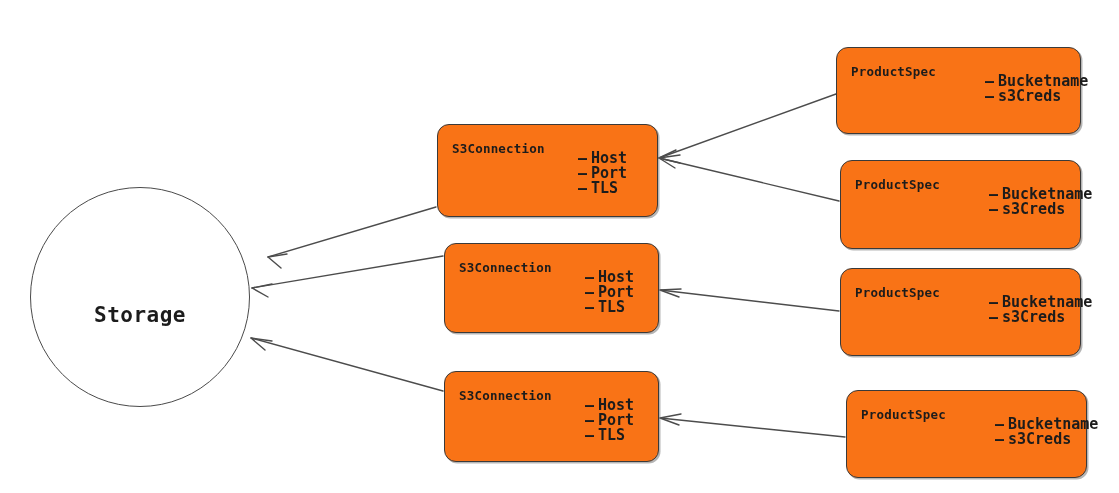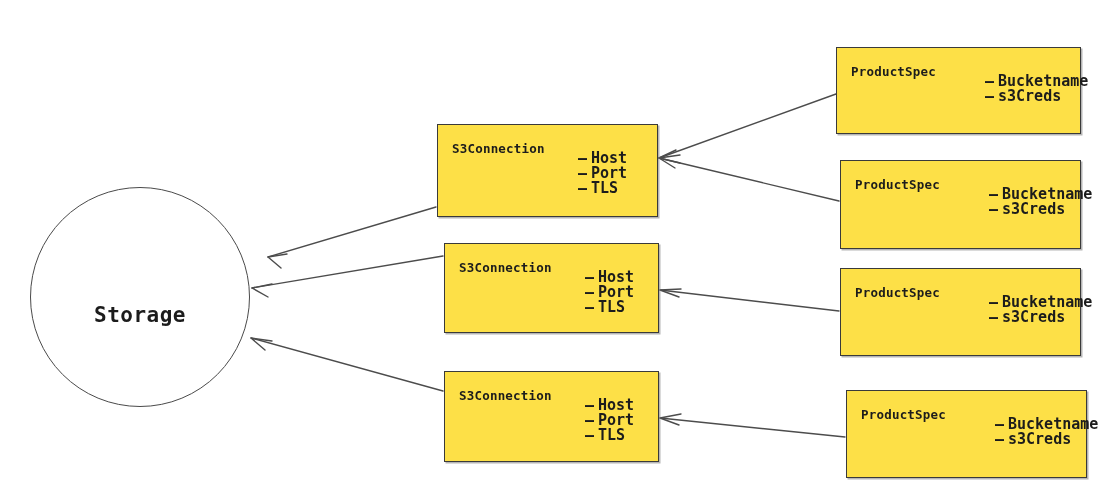--- a/index.html
+++ b/index.html
@@ -22,23 +22,23 @@
     position: absolute;
     left: 0;
     top: 0;
     width: 1119px;
     height: 493px;
     pointer-events: none;
   }
   .node-box {
     position: absolute;
     box-sizing: border-box;
-    background: #fde047;
+    background: #f97316;
     border: 1.6px solid #3a3a3a;
-    border-radius: 0;
+    border-radius: 12px;
     box-shadow: 1.5px 1.5px 0 rgba(120,120,120,0.55);
   }
   .node-title {
     position: absolute;
     left: 14px;
     top: 16px;
     font-family: "DejaVu Sans Mono", monospace;
     font-size: 12.5px;
     font-weight: 700;
     color: #1c1c1c;

